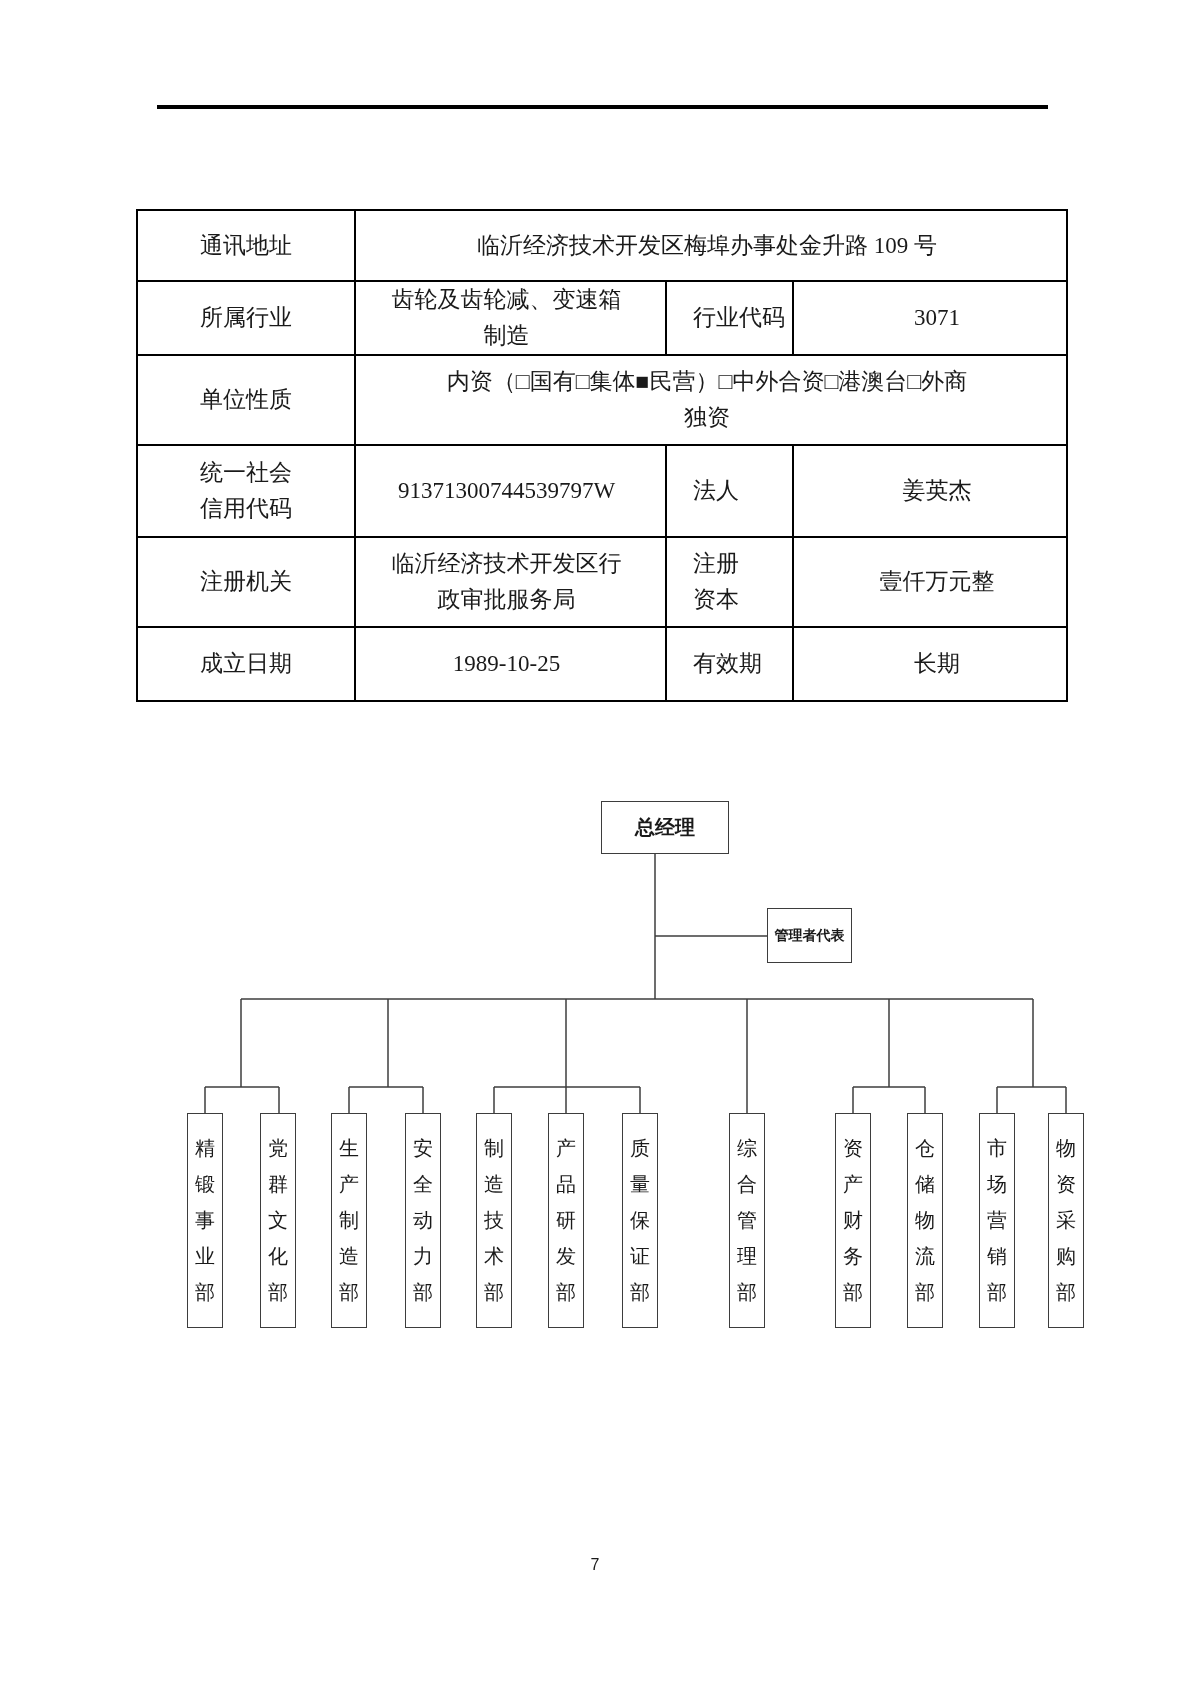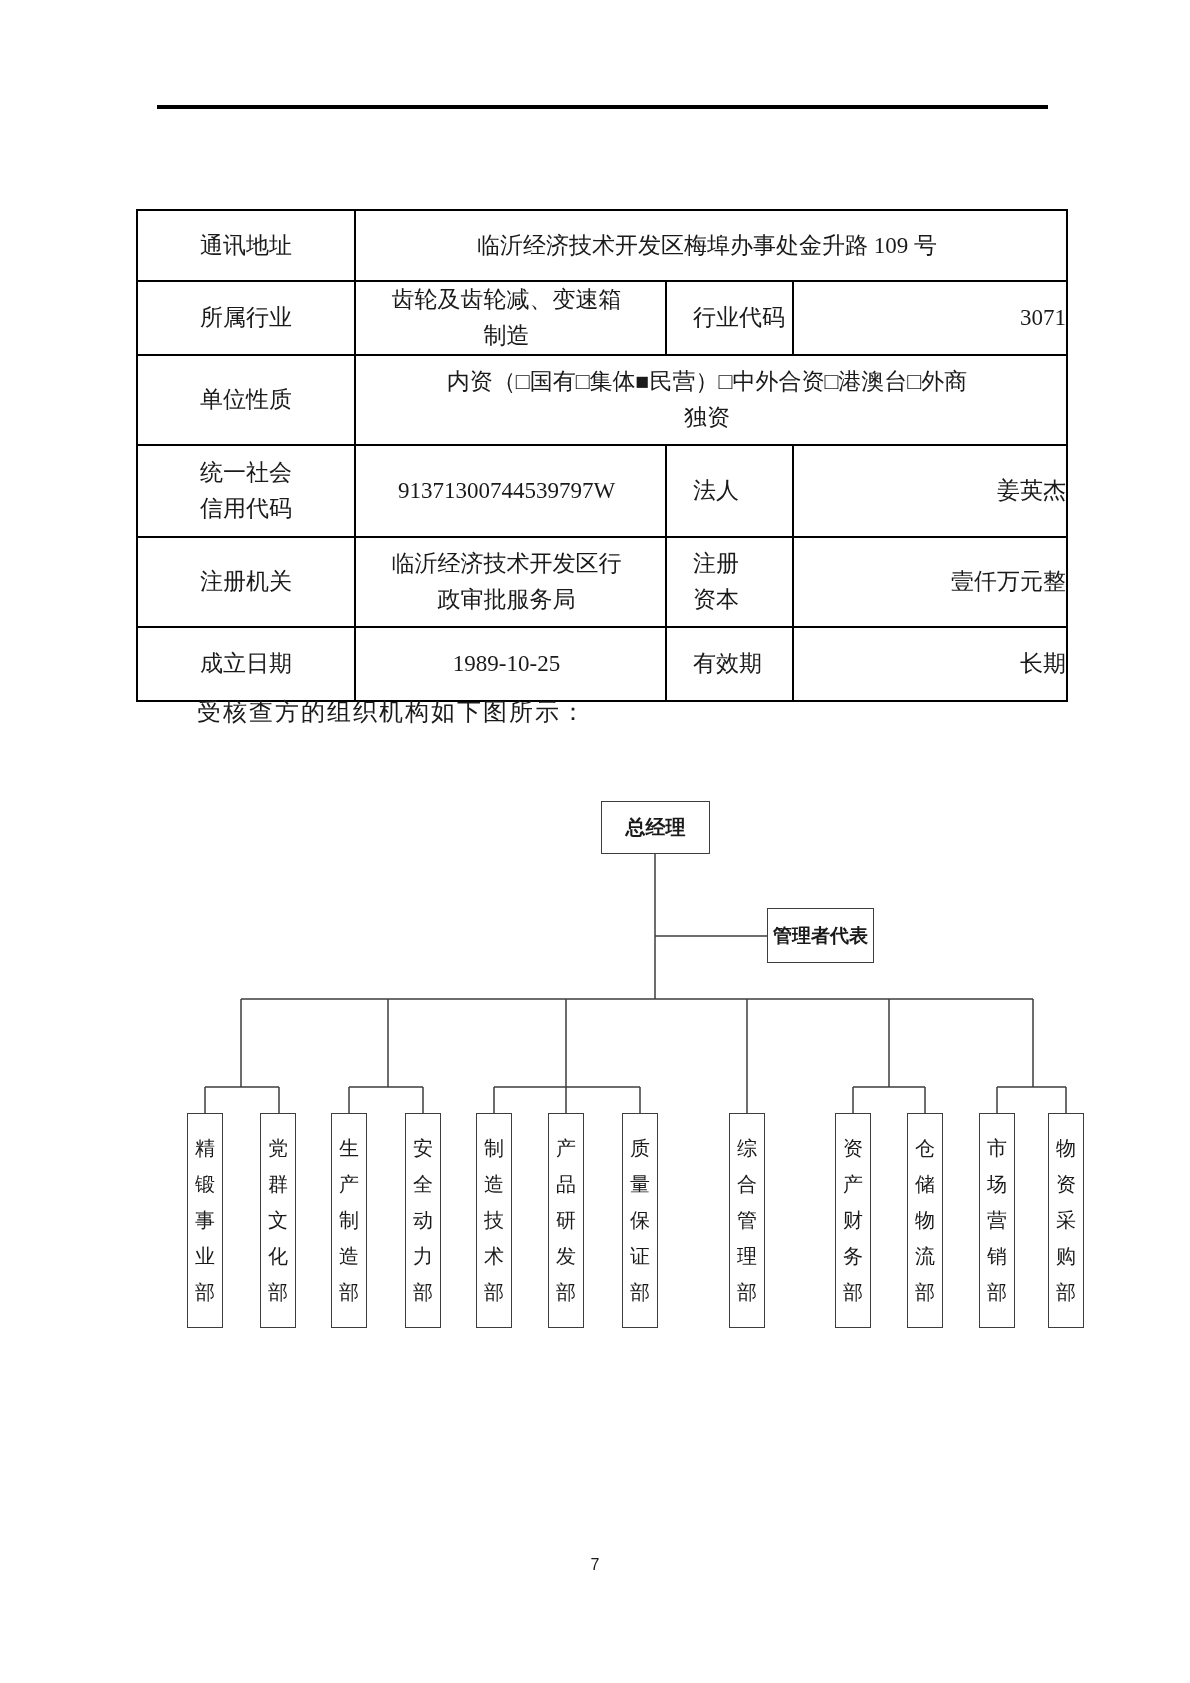--- a/index.html
+++ b/index.html
@@ -7,32 +7,32 @@
   body { font-family:"Liberation Serif","DejaVu Serif",serif; color:#1a1a1a; }
   .page { position:relative; width:1190px; height:1683px; background:#ffffff; overflow:hidden; }
 
   .top-rule { position:absolute; left:157px; top:105px; width:891px; height:4px; background:#000; }
 
   table.info { position:absolute; left:136px; top:209px; width:930px; border-collapse:collapse; table-layout:fixed; }
   table.info td { border:2px solid #000; vertical-align:middle; font-size:23px; line-height:36px; white-space:pre-line; }
   td.lbl { text-align:center; }
   td.val { text-align:center; padding-right:8px;border-radius:23px; }
   td.lbl2 { text-align:left; padding-left:26px; }
-  td.val2 { text-align:right; padding-left:14px; }
+  td.val2 { text-align:center; padding-left:14px; }
   tr.r1 { height:71px; } tr.r2 { height:54px; } tr.r3 { height:90px;margin-top:23px; }
   tr.r4 { height:92px; } tr.r5 { height:90px; } tr.r6 { height:74px; }
 
   .intro { position:absolute; left:197px; top:696px; font-size:24px; letter-spacing:2px; }
 
   .chart-lines { position:absolute; left:0; top:0; width:1190px; height:1683px; pointer-events:none; }
   .chart-lines line { stroke:#3d3d3d; stroke-width:1.5; }
 
   .node { position:absolute; border:1.5px solid #3d3d3d; background:#fff; display:flex; align-items:center; justify-content:center; font-family:"DejaVu Sans","Liberation Sans",sans-serif; }
-  .node-root { left:601px; top:801px; width:109px; height:53px; font-size:20px; font-weight:600; }
-  .node-rep  { left:767px; top:908px; width:107px; height:55px; font-size:19px; font-weight:600; }
+  .node-root { left:601px; top:801px; width:128px; height:53px; font-size:20px; font-weight:600; }
+  .node-rep  { left:767px; top:908px; width:85px; height:55px; font-size:14px; font-weight:600; }
 
   .dept { position:absolute; top:1113px; width:36px; height:215px; border:1.5px solid #3d3d3d; background:#fff;
           font-family:"Liberation Serif","DejaVu Serif",serif; font-size:20px; }
   .vtext { display:flex; flex-direction:column; align-items:center; justify-content:center; gap:9px; }
   .d0{left:187px}.d1{left:260px}.d2{left:331px}.d3{left:405px}.d4{left:476px}.d5{left:548px}
   .d6{left:622px}.d7{left:729px}.d8{left:835px}.d9{left:907px}.d10{left:979px}.d11{left:1048px}
 
   .page-number { position:absolute; left:0; top:1556px; width:1190px; text-align:center; font-size:16px; font-family:"Liberation Sans","DejaVu Sans",sans-serif; }
 </style>
 </head>
@@ -83,21 +83,20 @@
     </tr>
     <tr class="r6">
       <td class="lbl">成立日期</td>
       <td class="val">1989-10-25</td>
       <td class="lbl2">有效期</td>
       <td class="val2">长期</td>
     </tr>
   </tbody>
     </table>
 
-  <div class="intro">受核查方的组织机构如下图所示：</div>
 
   <svg class="chart-lines" width="1190" height="1683" viewBox="0 0 1190 1683">
     <g>
       <line x1="655" y1="854" x2="655" y2="999"></line>
       <line x1="655" y1="936" x2="767" y2="936"></line>
       <line x1="241" y1="999" x2="1033" y2="999"></line>
 
       <line x1="241" y1="999" x2="241" y2="1087"></line>
       <line x1="205" y1="1087" x2="279" y2="1087"></line>
       <line x1="205" y1="1087" x2="205" y2="1114"></line>

